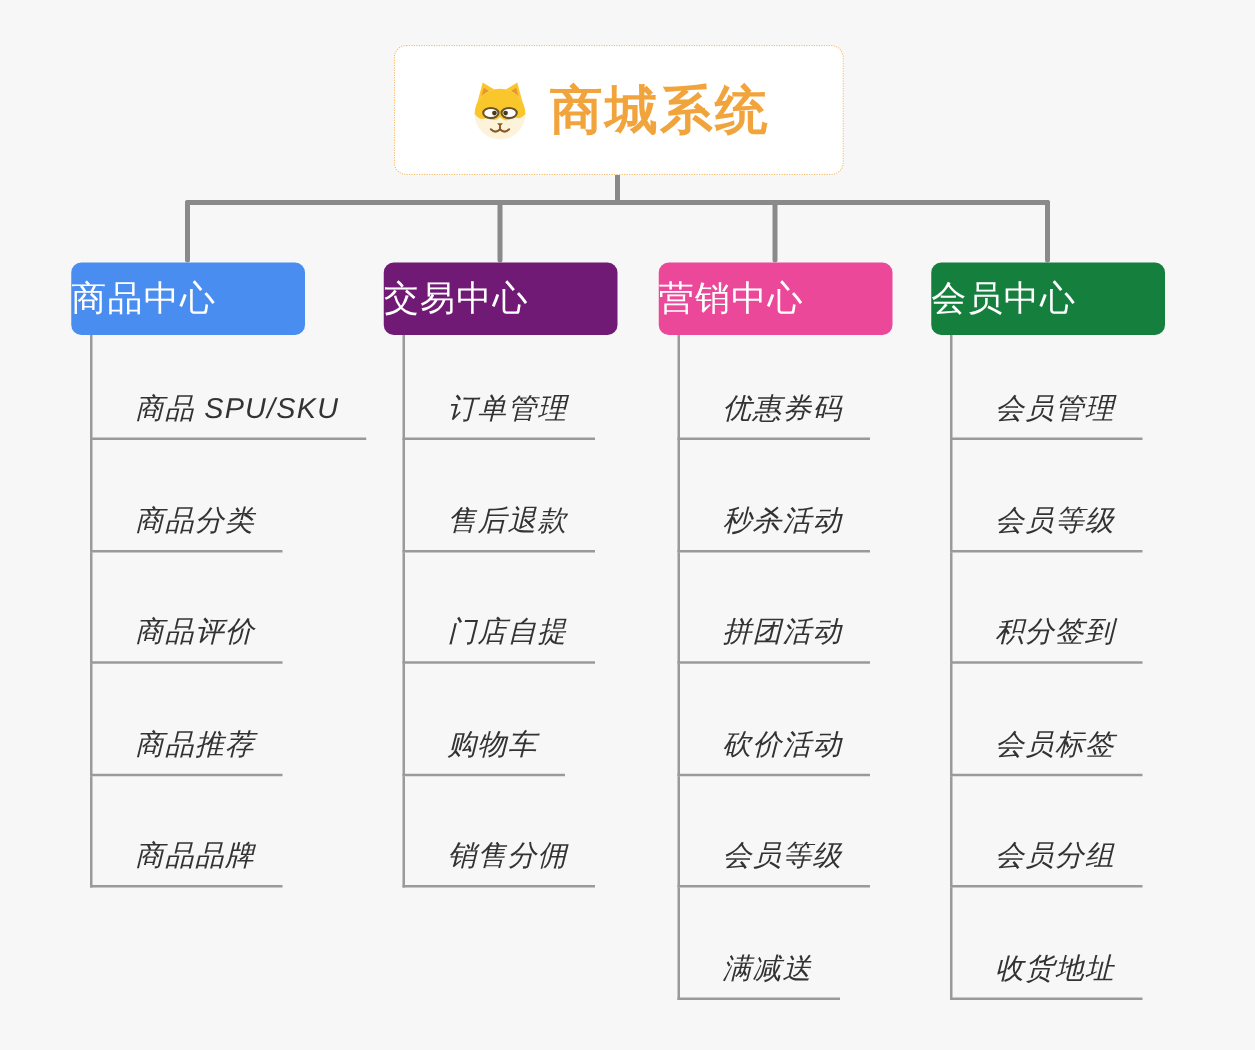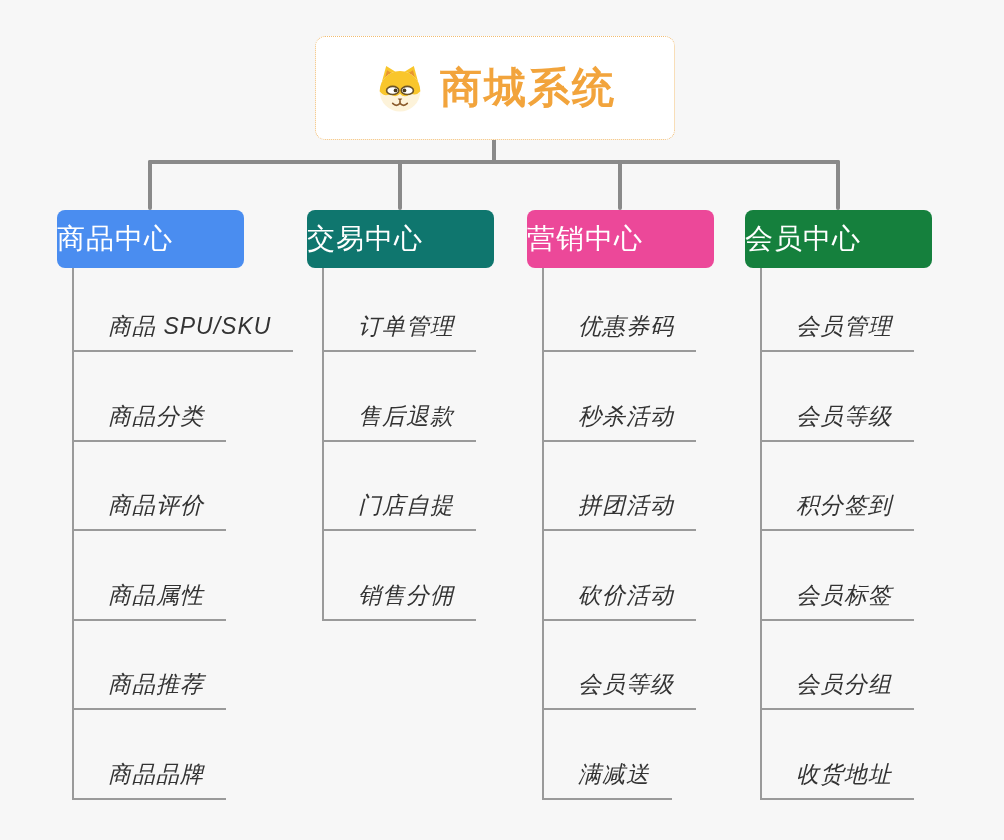--- a/index.html
+++ b/index.html
@@ -111,52 +111,52 @@
   </div>
 
   <div class="leaf">
     <span>商品分类</span>
   </div>
 
   <div class="leaf">
     <span>商品评价</span>
   </div>
 
-  <div class="leaf">
-    <span>商品属性</span>
-  </div>
 
   <div class="leaf">
     <span>商品推荐</span>
   </div>
 
   <div class="leaf">
     <span>商品品牌</span>
   </div>
 </div>
   </div>
 
   <div class="branch">
-    <div class="branch-box" style="background: #0f766e; font-family: Liberation Serif, serif;">
+    <div class="branch-box" style="background: #701a75; font-family: Liberation Serif, serif;">
       <span>交易中心</span>
     </div>
     <div class="branch-items">
   <div class="leaf">
     <span>订单管理</span>
   </div>
 
   <div class="leaf">
     <span>售后退款</span>
   </div>
 
 
   <div class="leaf">
     <span>门店自提</span>
   </div>
 
+  <div class="leaf">
+    <span>购物车</span>
+  </div>
 
   <div class="leaf">
     <span>销售分佣</span>
   </div>
 </div>
   </div>
 
   <div class="branch">
     <div class="branch-box" style="background: #ec4899;">
       <span>营销中心</span>

